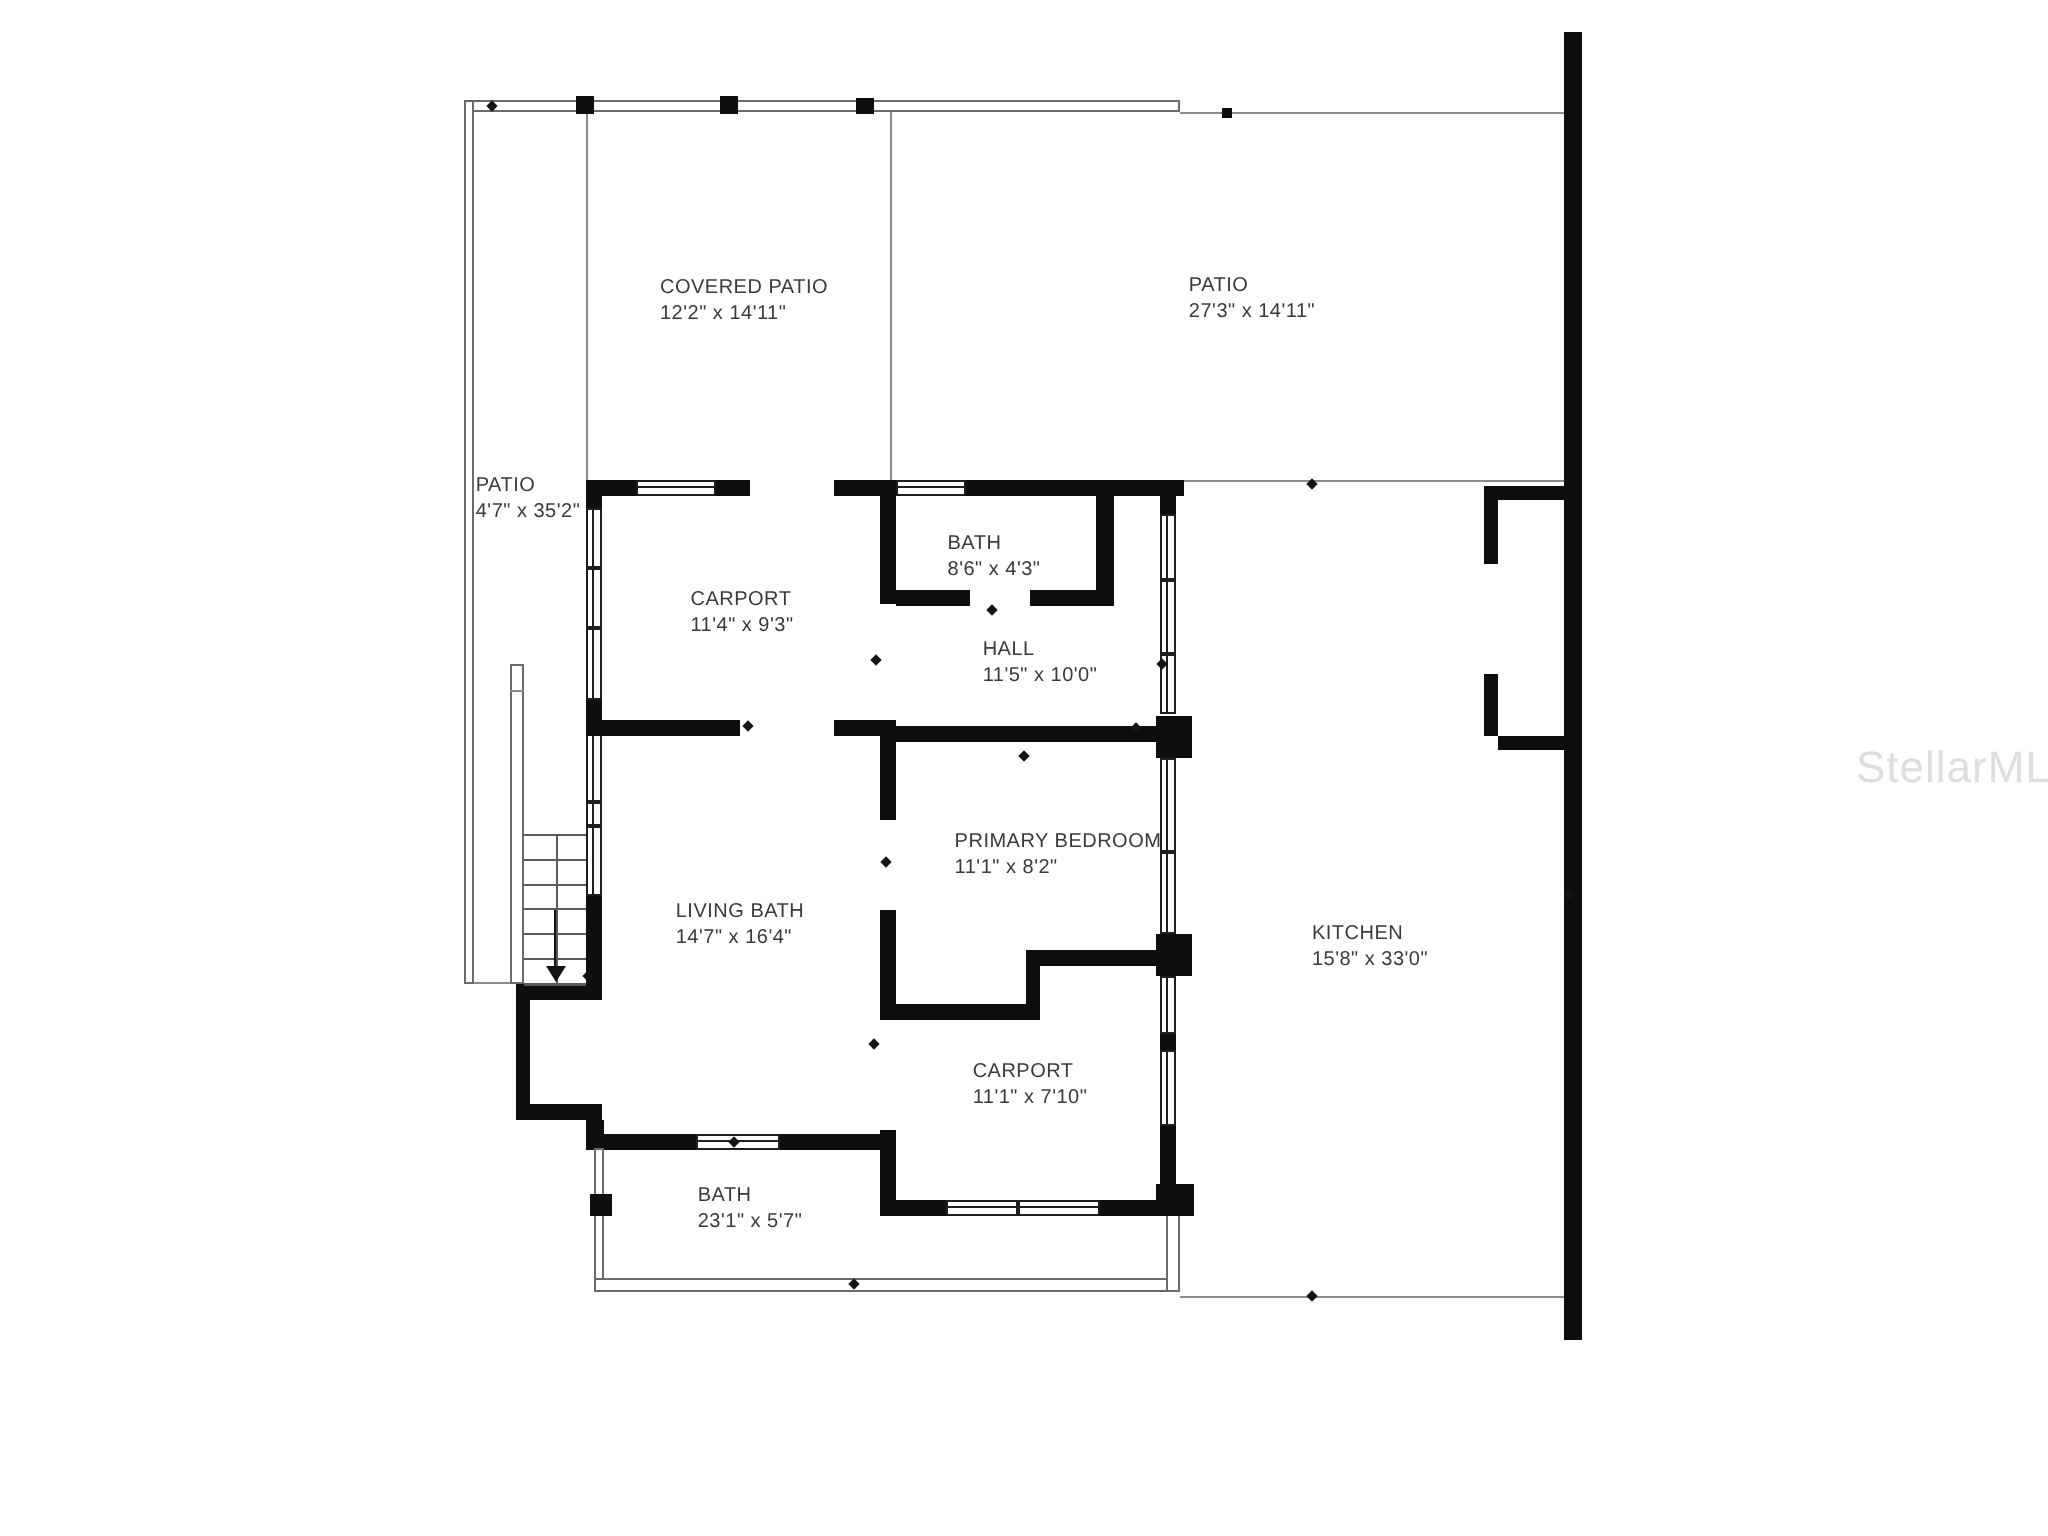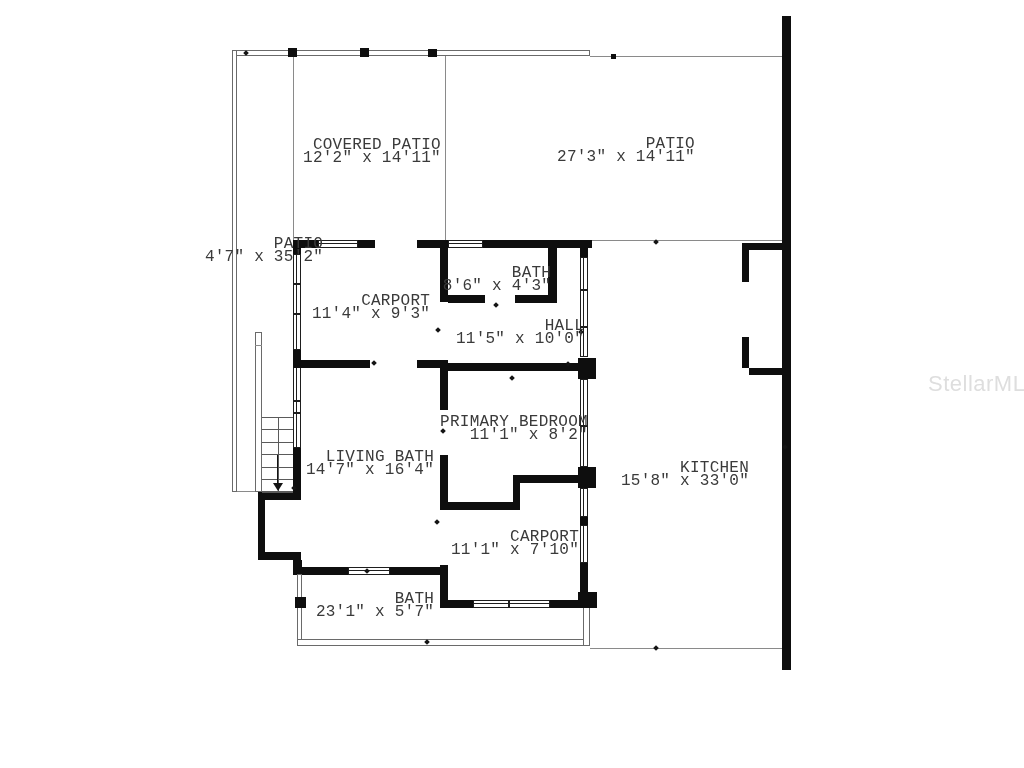--- a/index.html
+++ b/index.html
@@ -18,21 +18,21 @@
   .tick{position:absolute;background:#1e1e1e;}
   
   .post{position:absolute;background:#0e0e0e;}
   .mk{position:absolute;width:4px;height:4px;background:#141414;transform:rotate(45deg);}
   
   .stairs-treads{position:absolute;background:repeating-linear-gradient(to bottom,#5a5a5a 0,#5a5a5a 1px,transparent 1px,transparent 12.4px);border-bottom:1px solid #5a5a5a;}
   .stairs-rail{position:absolute;background:#5a5a5a;}
   .arrow-stem{position:absolute;background:#141414;}
   .arrow-down{position:absolute;width:0;height:0;border-left:5px solid transparent;border-right:5px solid transparent;border-top:8px solid #141414;}
   
-  .lbl{position:absolute;transform:translate(-50%,-50%);text-align:right;color:#3a3a3a;font-size:16px;line-height:12.5px;letter-spacing:.25px;white-space:nowrap;font-family:Liberation Mono, monospace;}
+  .lbl{position:absolute;transform:translate(-50%,-50%);text-align:left;color:#3a3a3a;font-size:10px;line-height:12.5px;letter-spacing:.25px;white-space:nowrap;}
   .lbl .nm{font-weight:400;}
   
   .wm{position:absolute;left:928px;top:371px;font-size:22px;color:#dedede;letter-spacing:.5px;white-space:nowrap;}
 </style>
 </head>
 <body>
 
 <div class="canvas">
 
   <div class="rbox" style="left:232px;top:50px;width:358px;height:6px"></div>
@@ -167,21 +167,21 @@
     <div>11'4" x 9'3"</div>
   </div>
   <div class="lbl" style="left:497px;top:279px">
     <div class="nm">BATH</div>
     <div>8'6" x 4'3"</div>
   </div>
   <div class="lbl" style="left:520px;top:332px">
     <div class="nm">HALL</div>
     <div>11'5" x 10'0"</div>
   </div>
-  <div class="lbl" style="left:514px;top:428px">
+  <div class="lbl" style="left:529px;top:428px">
     <div class="nm">PRIMARY BEDROOM</div>
     <div>11'1" x 8'2"</div>
   </div>
   <div class="lbl" style="left:370px;top:463px">
     <div class="nm">LIVING BATH</div>
     <div>14'7" x 16'4"</div>
   </div>
   <div class="lbl" style="left:515px;top:543px">
     <div class="nm">CARPORT</div>
     <div>11'1" x 7'10"</div>

